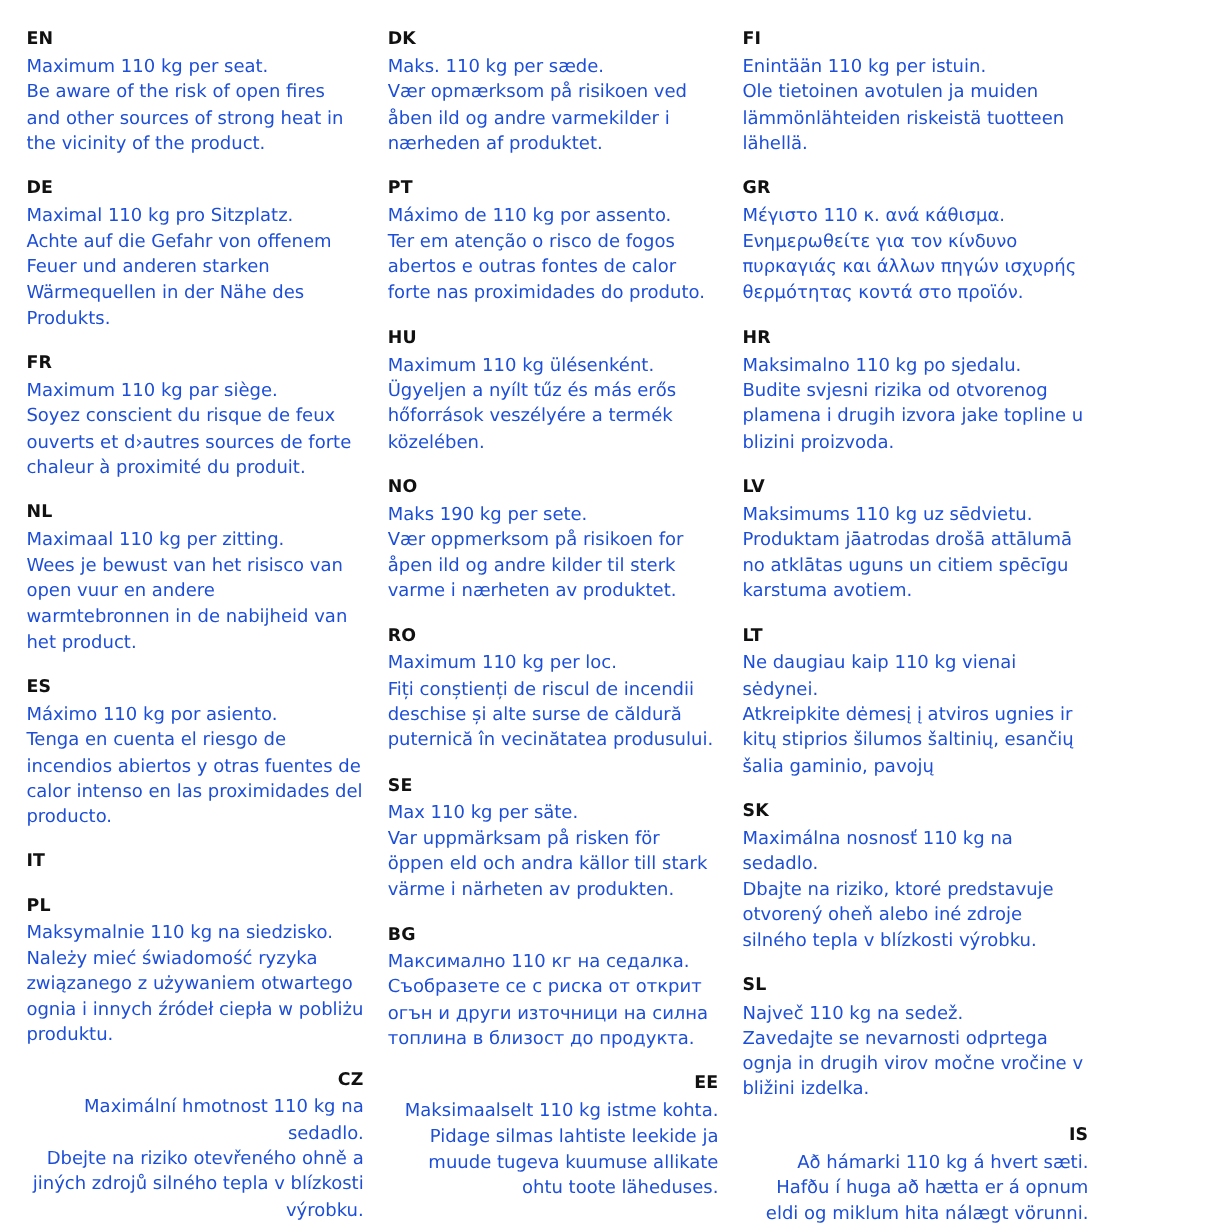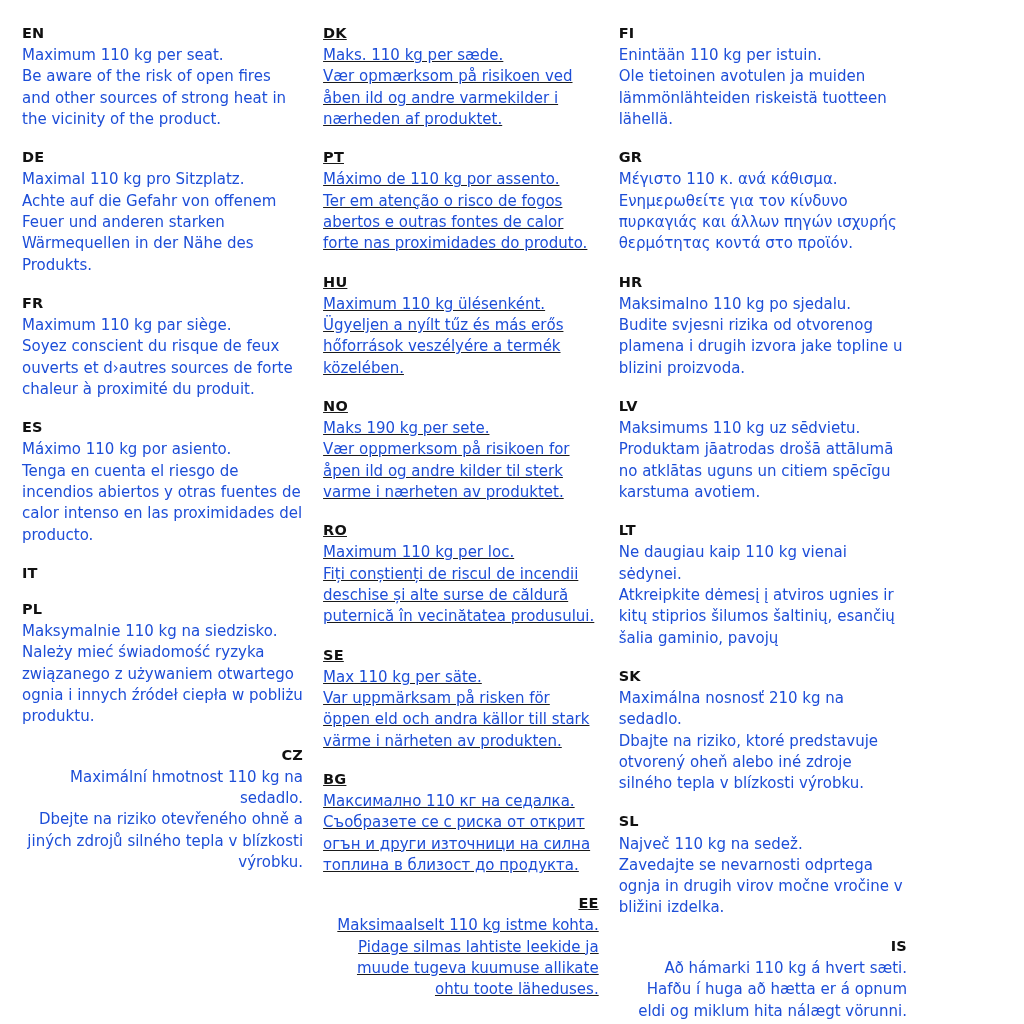--- a/index.html
+++ b/index.html
@@ -26,21 +26,21 @@
     display: flex;
     flex-direction: row;
     align-items: flex-start;
     gap: 0px;
     height: 100%;
   }
   .column {
     box-sizing: border-box;
   }
   .col-0 { width: 330px; padding-right: 20px; }
-  .col-1 { width: 324px; padding-right: 20px; text-decoration: underline; }
+  .col-1 { width: 324px; padding-right: 20px; }
   .col-2 { width: 326px; padding-right: 8px; }
 
   .entry {
     margin-bottom: 18px;
   }
   .entry:last-child {
     margin-bottom: 0;
     text-align: right;
   }
   .lang-code {
@@ -72,20 +72,25 @@
       </div>
       <div class="entry">
         <div class="lang-code">DE</div>
         <div class="lang-body">Maximal 110 kg pro Sitzplatz.
 Achte auf die Gefahr von offenem Feuer und anderen starken Wärmequellen in der Nähe des Produkts.</div>
       </div>
       <div class="entry">
         <div class="lang-code">FR</div>
         <div class="lang-body">Maximum 110 kg par siège.
 Soyez conscient du risque de feux ouverts et d›autres sources de forte chaleur à proximité du produit.</div>
+      </div>
+      <div class="entry">
+        <div class="lang-code">NL</div>
+        <div class="lang-body">Maximaal 110 kg per zitting.
+Wees je bewust van het risisco van open vuur en andere warmtebronnen in de nabijheid van het product.</div>
       </div>
       <div class="entry">
         <div class="lang-code">ES</div>
         <div class="lang-body">Máximo 110 kg por asiento.
 Tenga en cuenta el riesgo de incendios abiertos y otras fuentes de calor intenso en las proximidades del producto.</div>
       </div>
       <div class="entry">
         <div class="lang-code">IT</div>
       </div>
       <div class="entry">
@@ -164,21 +169,21 @@
         <div class="lang-body">Maksimums 110 kg uz sēdvietu.
 Produktam jāatrodas drošā attālumā no atklātas uguns un citiem spēcīgu karstuma avotiem.</div>
       </div>
       <div class="entry">
         <div class="lang-code">LT</div>
         <div class="lang-body">Ne daugiau kaip 110 kg vienai sėdynei.
 Atkreipkite dėmesį į atviros ugnies ir kitų stiprios šilumos šaltinių, esančių šalia gaminio, pavojų</div>
       </div>
       <div class="entry">
         <div class="lang-code">SK</div>
-        <div class="lang-body">Maximálna nosnosť 210 kg na sedadlo.
+        <div class="lang-body">Maximálna nosnosť 110 kg na sedadlo.
 Dbajte na riziko, ktoré predstavuje otvorený oheň alebo iné zdroje silného tepla v blízkosti výrobku.</div>
       </div>
       <div class="entry">
         <div class="lang-code">SL</div>
         <div class="lang-body">Največ 110 kg na sedež.
 Zavedajte se nevarnosti odprtega ognja in drugih virov močne vročine v bližini izdelka.</div>
       </div>
       <div class="entry">
         <div class="lang-code">IS</div>
         <div class="lang-body">Að hámarki 110 kg á hvert sæti.

